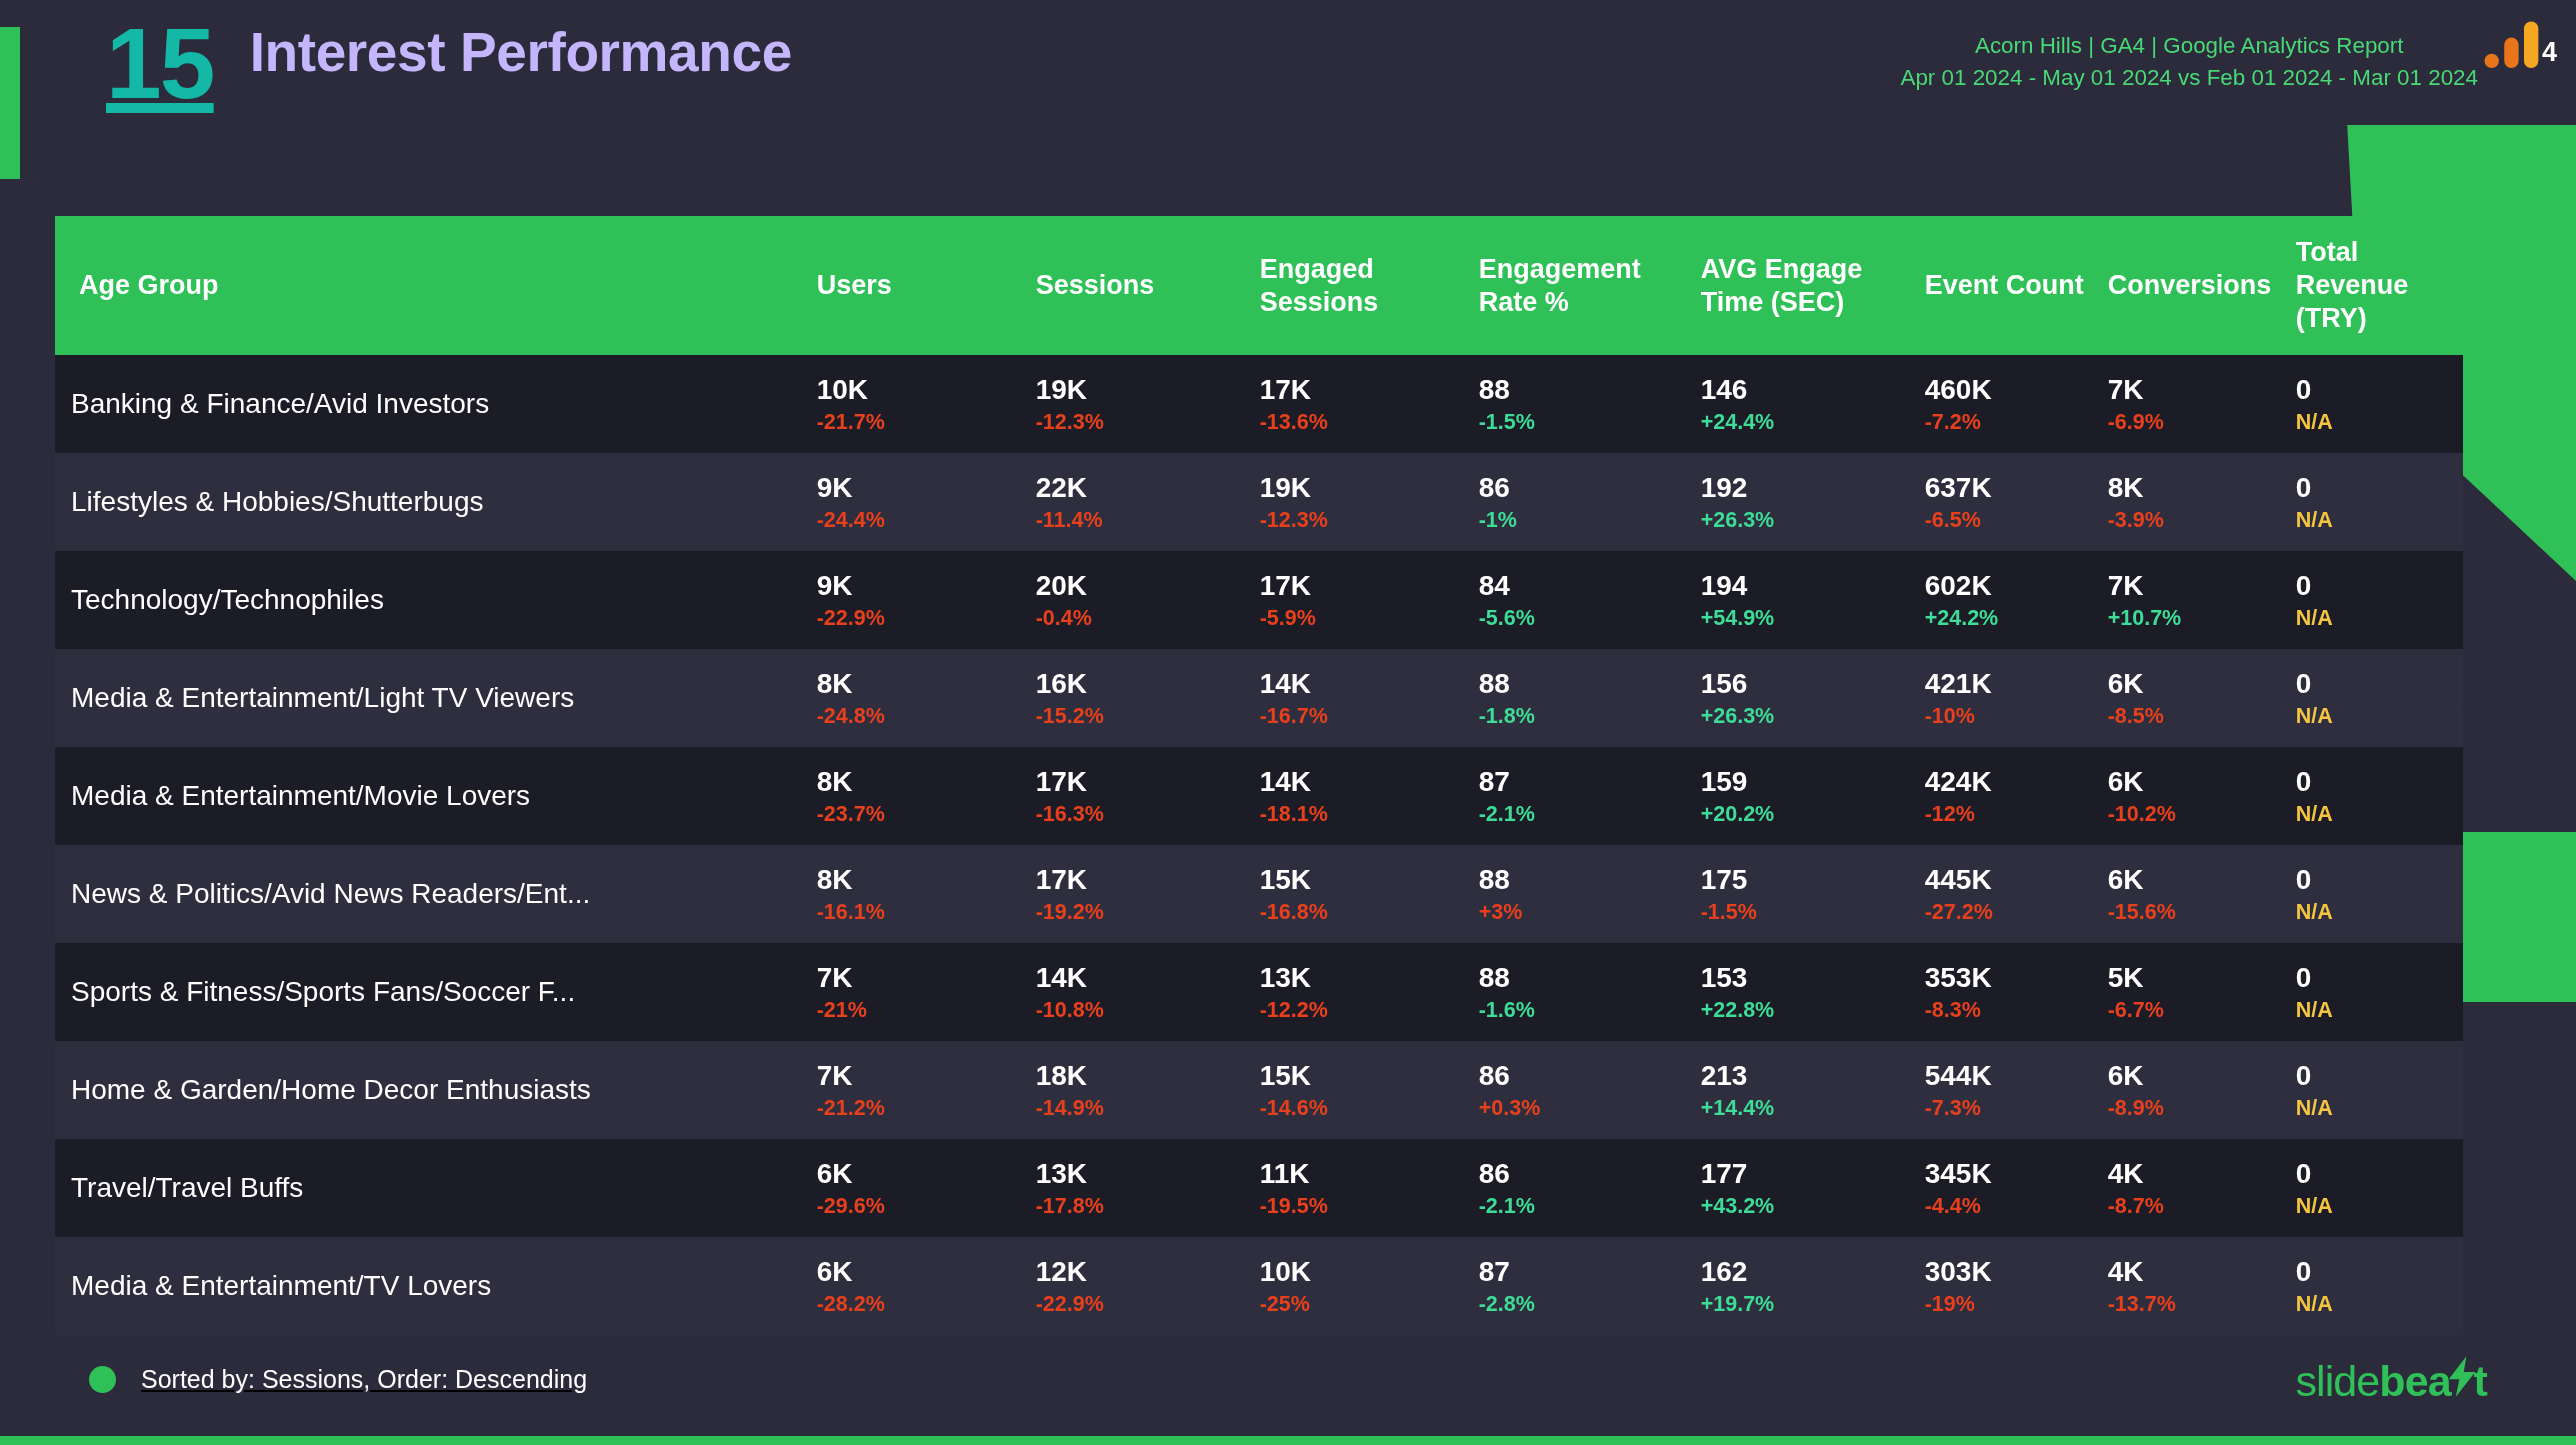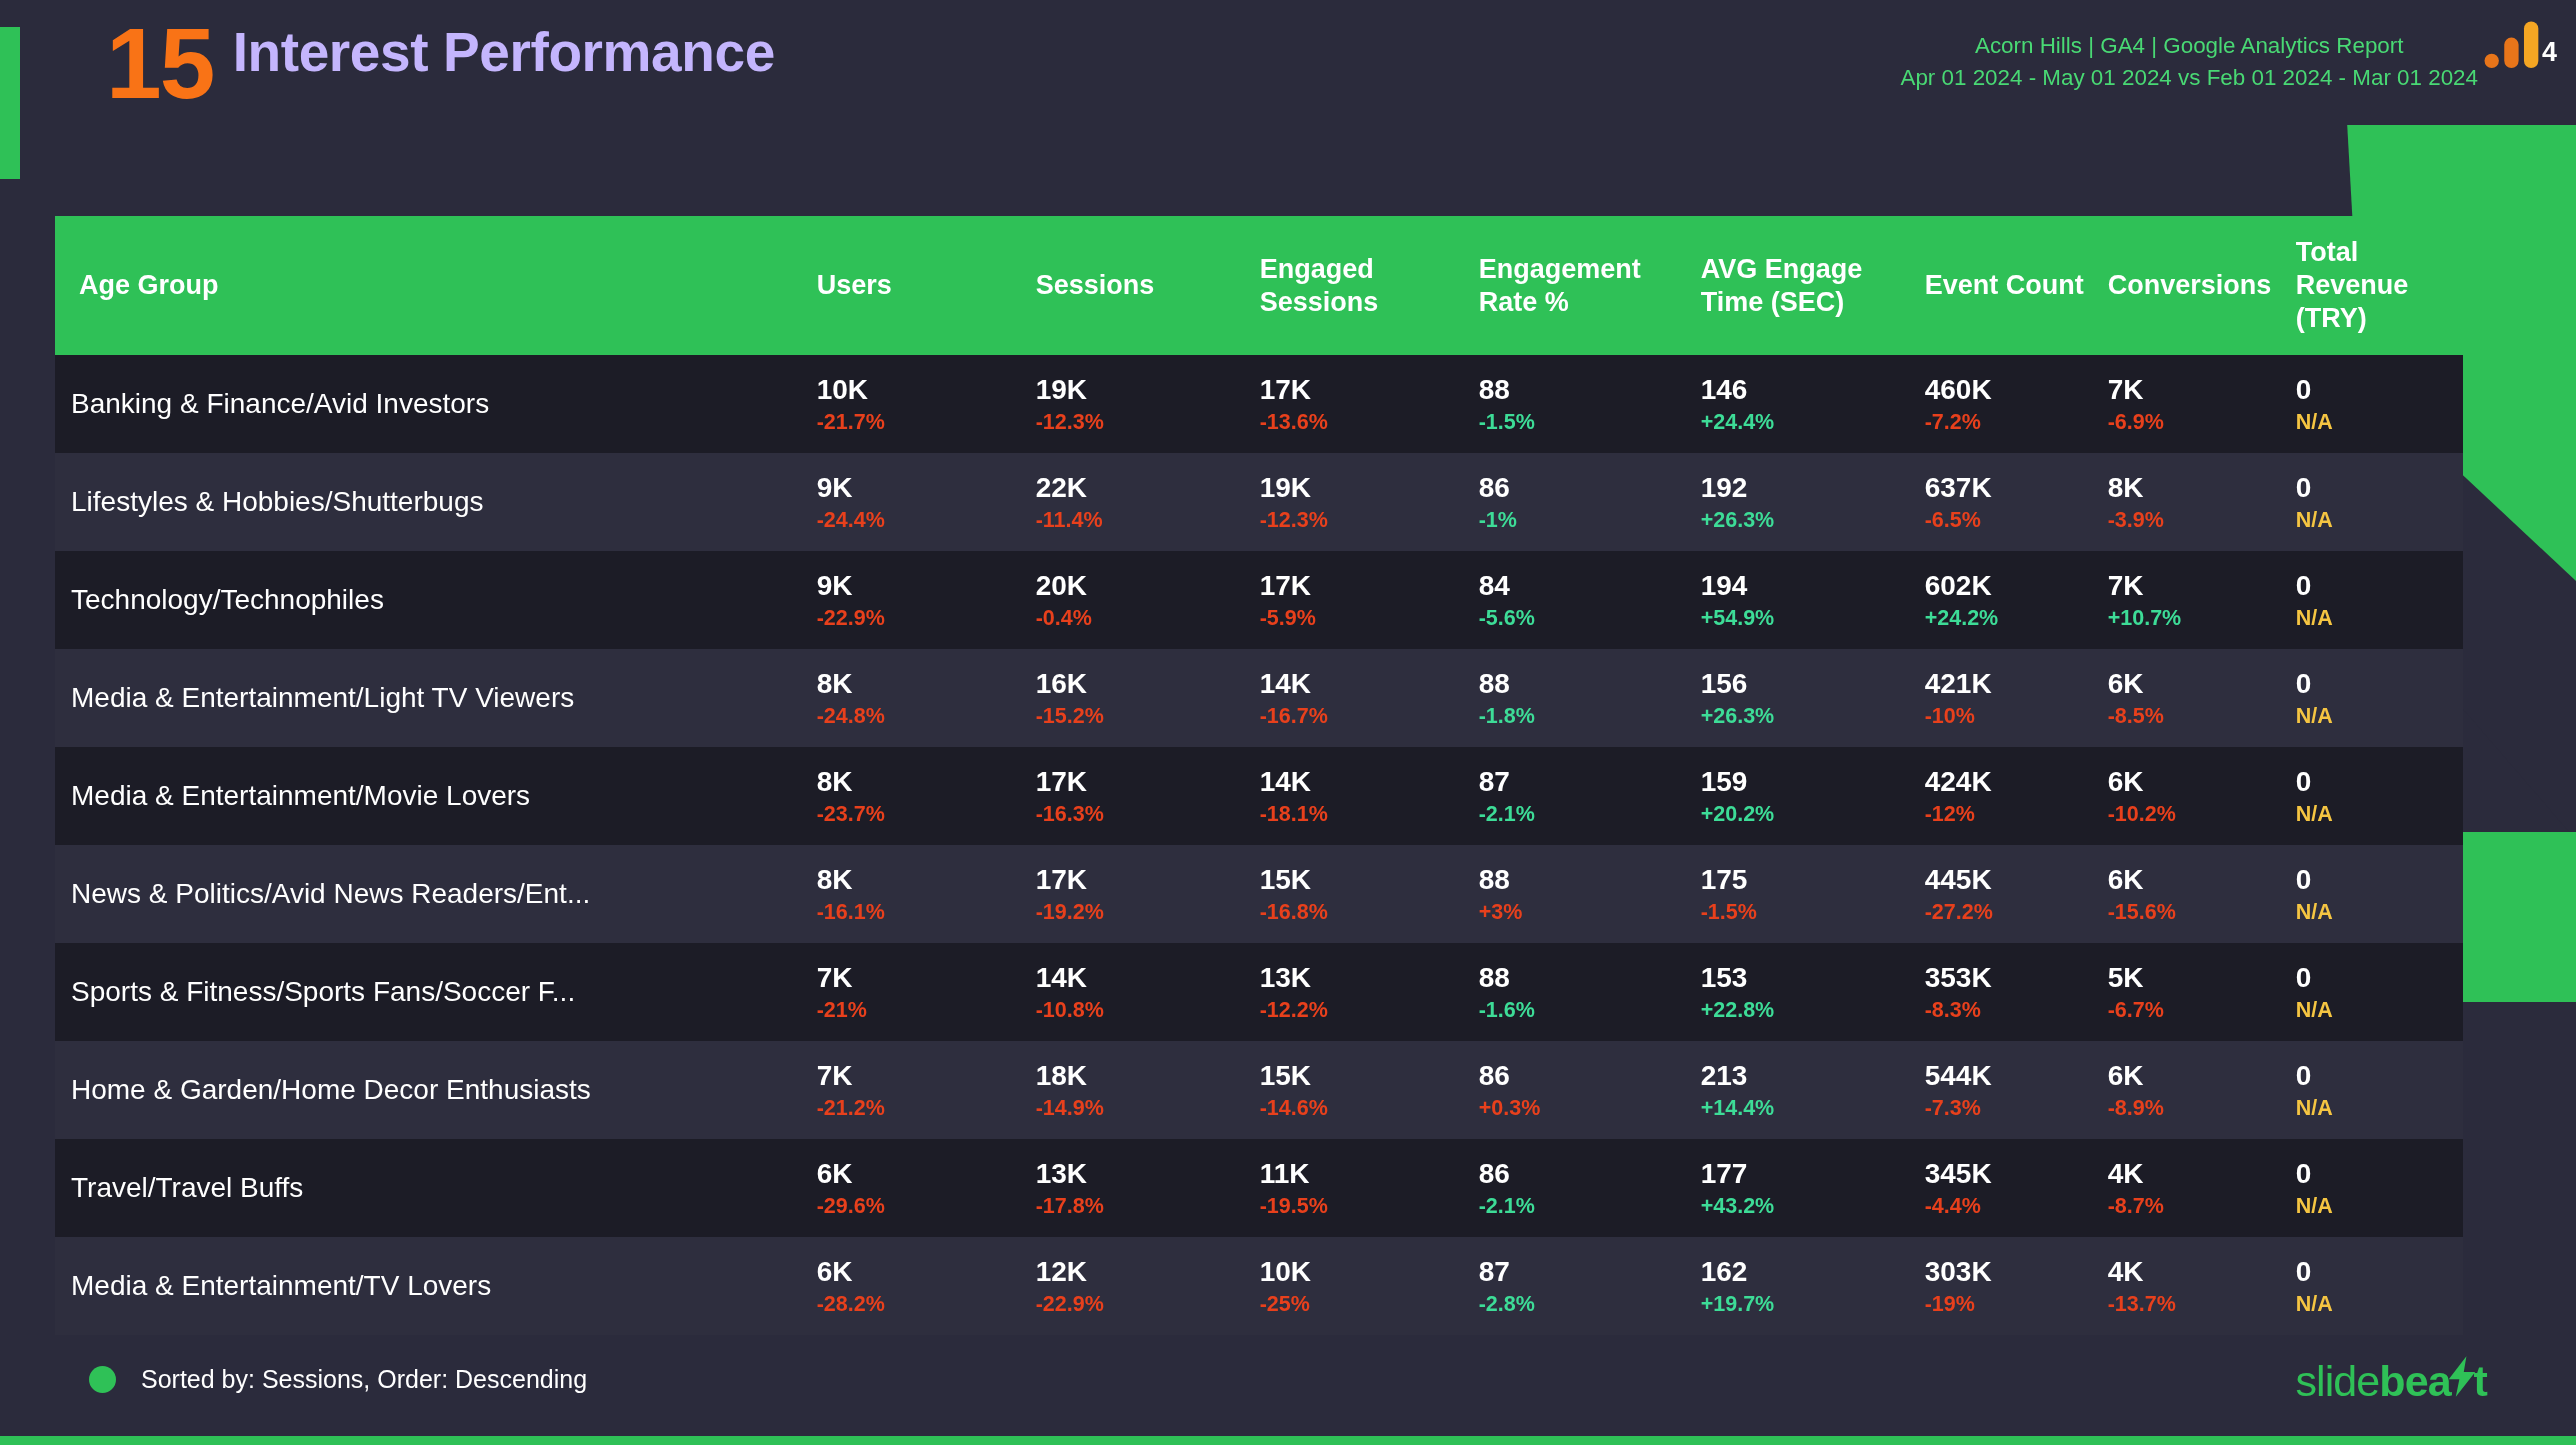--- a/index.html
+++ b/index.html
@@ -51,23 +51,24 @@
   }
 
   
   .header { position:absolute; left:0; top:0; width:2576px; height:188px; }
 
   .title-wrap {
     position:absolute; left:106px; top:16px;
     display:flex; align-items:flex-start;
   }
   .slide-number {
-    font-size:100px; font-weight:bold; color:#f97316;
+    font-size:100px; font-weight:bold; color:#14b8a6;
     line-height:0.95; letter-spacing:-1.8px;
-    margin-right:19px;
+    margin-right:36px;
+    text-decoration:underline;
   }
   .title-stack { padding-top:9px; }
   .main-title {
     font-size:55px; font-weight:bold; color:#c4b5fd;
     line-height:1.0; letter-spacing:-0.4px;
   }
   .sub-title {
     font-size:29.5px; font-weight:bold; color:#2fc157;
     margin-top:14.3px;
   }
@@ -146,21 +147,21 @@
   col.c-num7 { width:188px; }
   col.c-num8 { width:178px; }
 
   
   .footer {
     position:absolute; left:0; bottom:0;
     width:2576px; height:107px;
   }
   .sorted-note {
     position:absolute; left:89px; top:27px;
-    display:flex; align-items:center;
+    display:flex; align-items:center;text-decoration:underline;
   }
   .sorted-dot {
     width:27px; height:27px; border-radius:50%;
     background:#2fc157; margin-right:25px;
   }
   .sorted-text { color:#ffffff; font-size:25px; }
 
   .brand {
     position:absolute; right:89px; top:18px;
     font-size:43px; font-weight:bold; color:#2fc157;

